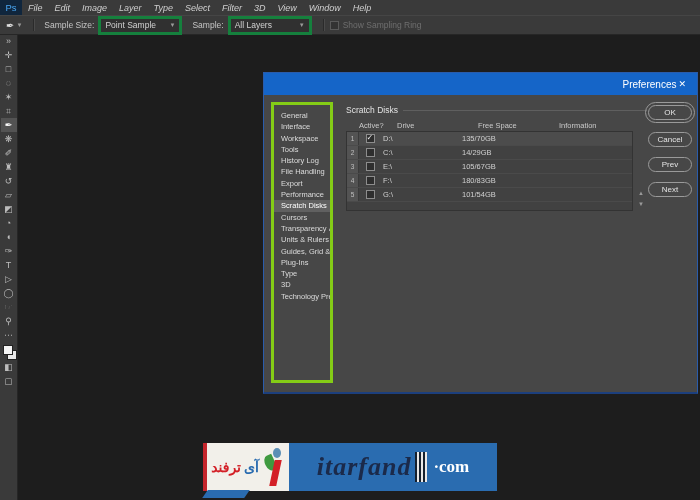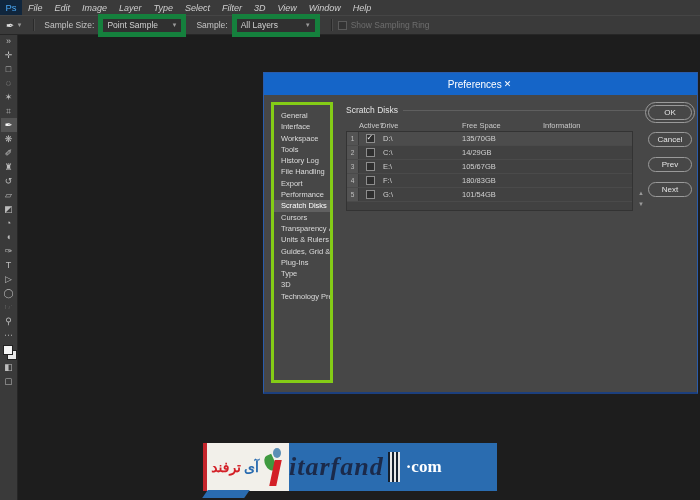--- a/index.html
+++ b/index.html
@@ -17,21 +17,21 @@
   .menu-item{padding:0 6px;white-space:nowrap;cursor:default;}
   
   .options-bar{position:absolute;top:15px;left:0;right:0;height:18px;background:#3a3a3a;
     border-top:1px solid #454545;border-bottom:1px solid #262626;display:flex;
     align-items:center;font-size:8.5px;color:#c6c6c6;z-index:5;}
   .tool-preset{display:flex;align-items:center;gap:2px;padding:0 6px;color:#e0e0e0;}
   .dropper-glyph{font-size:10px;transform:rotate(0deg);}
   .mini-caret{font-size:6px;color:#9a9a9a;}
   .opt-sep{width:1px;height:12px;background:#2a2a2a;margin:0 5px;border-right:1px solid #4a4a4a;}
   .opt-label{margin:0 4px 0 4px;white-space:nowrap;}
-  .opt-select{height:13px;min-width:70px;background:#303030;border:5px solid #15803d;
+  .opt-select{height:13px;min-width:70px;background:#303030;border:3px solid #15803d;
     display:flex;align-items:center;justify-content:space-between;padding:0 4px;
     color:#d2d2d2;margin-right:6px;white-space:nowrap;}
   .opt-select .sel-caret{font-size:6px;color:#9a9a9a;margin-left:8px;}
   .opt-check{display:flex;align-items:center;gap:4px;color:#6e6e6e;white-space:nowrap;}
   .opt-checkbox{width:7px;height:7px;border:1px solid #5a5a5a;background:#333;display:inline-block;}
   
   .toolbar{position:absolute;top:33px;left:0;width:17px;bottom:0;background:#3a3a3a;
     border-right:1px solid #262626;display:flex;flex-direction:column;align-items:center;
     padding-top:1px;z-index:4;}
   .tool{width:16px;height:14px;display:flex;align-items:center;justify-content:center;
@@ -39,38 +39,38 @@
   .tool.selected{background:#535353;color:#ffffff;}
   .tool .tool-glyph{display:block;}
   .swatches{position:relative;width:16px;height:16px;margin-top:2px;}
   .swatch-fg{position:absolute;left:2px;top:1px;width:8px;height:8px;background:#f5f5f5;border:1px solid #222;}
   .swatch-bg{position:absolute;left:6px;top:6px;width:8px;height:8px;background:#e8e8e8;border:1px solid #222;}
   
   .dialog{position:absolute;left:263px;top:72px;width:435px;height:322px;background:#474747;
     border:1px solid #2a5cab;border-bottom:2px solid #1c3f7d;box-sizing:border-box;
     color:#d6d6d6;z-index:10;}
   .title-bar{height:22px;background:#1565c8;color:#fff;display:flex;align-items:center;
-    justify-content:center;padding:0 9px;font-size:10px;}
+    justify-content:flex-end;padding:0 9px;font-size:10px;}
   .close-btn{color:#fff;font-size:9px;cursor:default;padding:0 2px;}
   .close-btn::after{content:"✕";}
   
   .pref-sidebar{position:absolute;left:7px;top:29px;width:62px;bottom:9px;
     border:3px solid #84cc16;background:#474747;padding-top:5px;box-sizing:border-box;overflow:hidden;}
   .side-item{height:11.3px;line-height:11.3px;padding-left:7px;font-size:7.5px;color:#dcdcdc;
     white-space:nowrap;overflow:hidden;cursor:default;}
   .side-item.selected{background:#606060;color:#fff;}
   
   .panel{position:absolute;left:77px;top:29px;right:55px;bottom:9px;}
   .group-head{position:absolute;left:5px;top:3px;right:-5px;display:flex;align-items:center;}
   .group-title{font-size:8.5px;color:#e2e2e2;white-space:nowrap;margin-right:5px;}
   .group-line{flex:1;height:1px;background:#5f5f5f;}
   .thead{position:absolute;left:5px;top:19px;width:287px;display:flex;font-size:7.5px;color:#c9c9c9;}
   .th{display:block;}
   .th:nth-child(1){width:22px;margin-left:13px;text-align:center;}
-  .th:nth-child(2){width:81px;padding-left:0;}
+  .th:nth-child(2){width:81px;padding-left:16px;}
   .th:nth-child(3){width:81px;}
   .th:nth-child(4){flex:1;}
   .disk-table{position:absolute;left:5px;top:29px;width:287px;height:80px;background:#414141;
     border:1px solid #333;box-sizing:border-box;}
   .row{display:flex;height:13px;align-items:center;border-bottom:1px solid #4a4a4a;font-size:7.5px;color:#d0d0d0;}
   .row:first-child{background:#4c4c4c;}
   .cell{display:block;}
   .cell.gutter{width:12px;height:13px;line-height:13px;text-align:center;background:#535353;
     border-right:1px solid #3a3a3a;font-size:6.5px;color:#c0c0c0;box-sizing:border-box;}
   .cell.active{width:22px;display:flex;justify-content:center;}
@@ -98,21 +98,21 @@
   .wm-fa{background:#f2f0ea;border-left:4px solid #c4252b;width:56px;display:flex;align-items:center;
     justify-content:center;direction:rtl;font-weight:bold;font-size:14px;white-space:nowrap;}
   .wm-fa .fa-ay{color:#2a6cb0;margin-left:3px;}
   .wm-fa .fa-tarfand{color:#d32027;}
   .wm-figure{background:#f2f0ea;width:26px;position:relative;overflow:hidden;}
   .fig-head{position:absolute;left:10px;top:5px;width:8px;height:10px;border-radius:50%;background:#5b8fb5;}
   .fig-leaf{position:absolute;left:2px;top:12px;width:10px;height:16px;border-radius:50% 0 50% 50%;
     background:#3f9a3f;transform:rotate(-25deg);}
   .fig-body{position:absolute;left:9px;top:17px;width:7px;height:26px;background:#d32027;
     transform:skewX(-12deg);}
-  .wm-main{flex:1;background:#2a6cb0;display:flex;align-items:center;justify-content:flex-start;gap:4px;
+  .wm-main{flex:1;background:#2a6cb0;display:flex;align-items:center;justify-content:center;gap:4px;
     overflow:hidden;}
   .wm-logo-text{color:#1b2a4a;font-family:"Liberation Serif",serif;font-style:italic;font-weight:bold;
     font-size:26px;letter-spacing:1px;line-height:48px;}
   .wm-stripes{width:12px;height:30px;background:repeating-linear-gradient(90deg,#15202e 0 2px,#e8e8e8 2px 4px);}
   .wm-com{color:#ffffff;font-family:"Liberation Serif",serif;font-weight:bold;font-size:17px;margin-left:2px;}
   .wm-swoosh{position:absolute;left:2px;bottom:-7px;width:42px;height:8px;background:#2a6cb0;
     transform:skewX(-35deg);}
 </style>
 </head>
 <body>

